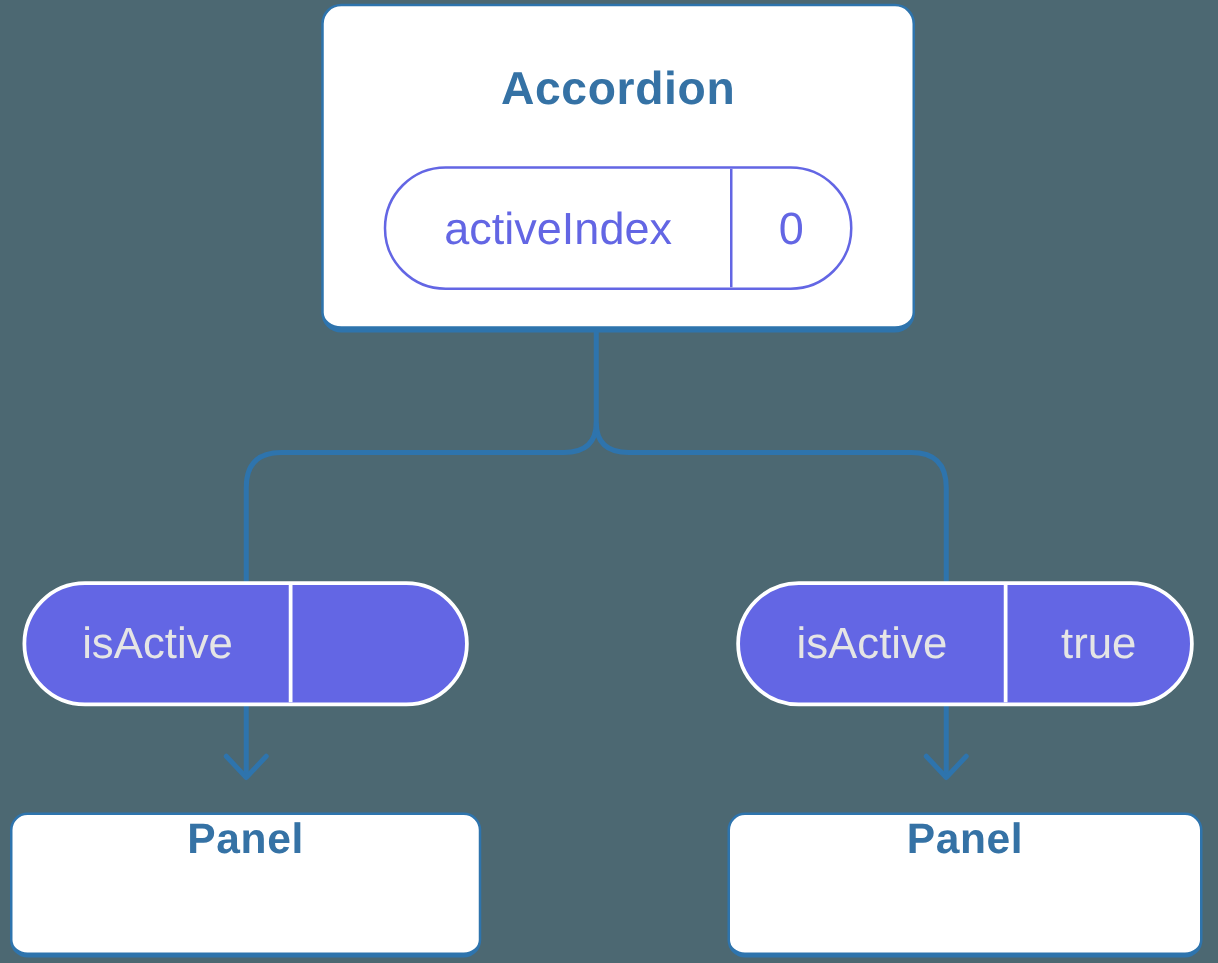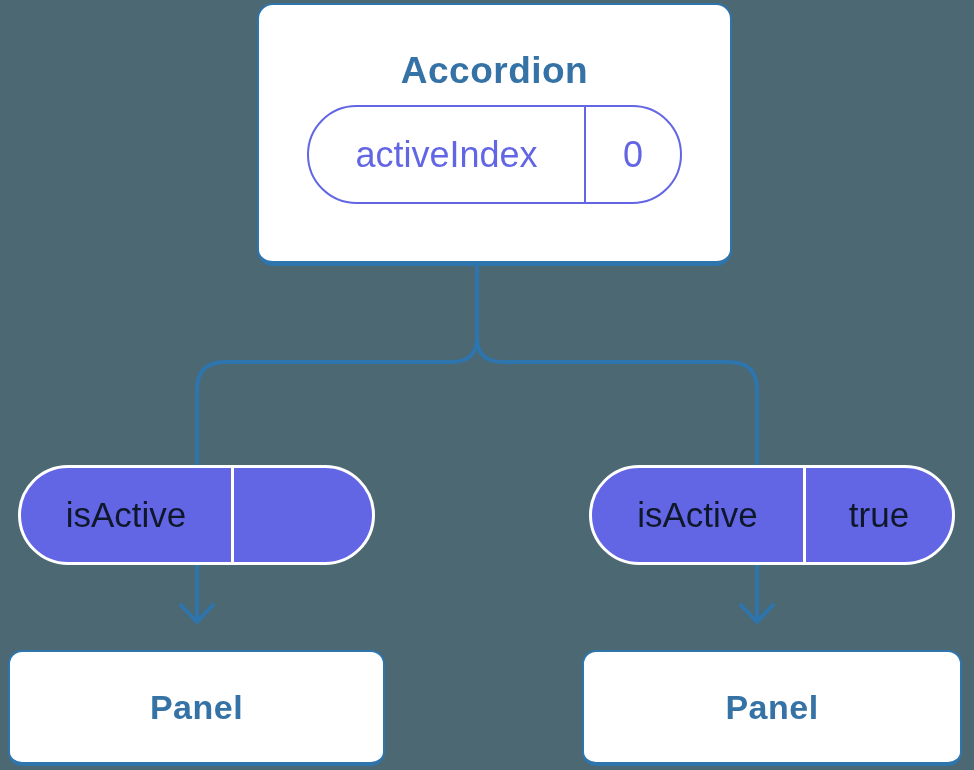--- a/index.html
+++ b/index.html
@@ -30,21 +30,21 @@
     font-weight:600;
     letter-spacing:0.5px;
   }
   .accordion-title{
     margin-top:44px;
     font-size:37px;line-height:44px;
   }
 
   
   .state-pill{
-    margin-top:12px;
+    margin-top:40px;
     width:375px;height:99px;
     border:2px solid #6366E4;
     border-radius:50px;
     box-sizing:border-box;
     display:flex;align-items:stretch;
     background:#ffffff;
     color:#6366E4;
     font-size:36px;
     overflow:hidden;
   }
@@ -57,41 +57,41 @@
   }
 
   
   .prop-pill{
     position:absolute;top:465px;height:100px;
     background:#6366E4;
     border:3px solid #ffffff;
     border-radius:50px;
     box-sizing:border-box;
     display:flex;align-items:stretch;
-    color:#0f172a;font-size:35px;
+    color:#e5e5e5;font-size:35px;
     overflow:hidden;
   }
   .prop-pill .pill-divider{width:3px;background:#ffffff;}
   .prop-pill .pill-label,
   .prop-pill .pill-value{
     display:flex;align-items:center;justify-content:center;
   }
   .prop-pill-left{left:18px;width:357px;}
   .prop-pill-left .pill-label{width:210px;}
   .prop-pill-left .pill-value{flex:1;}
   .prop-pill-right{left:589px;width:366px;}
   .prop-pill-right .pill-label{width:211px;}
   .prop-pill-right .pill-value{flex:1;}
 
   
   .panel-box{
     top:650px;height:116px;
     border-bottom-width:4px;
     border-radius:14px;
-    display:flex;align-items:center;justify-content:center;
+    display:flex;align-items:flex-start;justify-content:center;
   }
   .panel-left{left:8px;width:377px;}
   .panel-right{left:582px;width:380px;}
   .panel-title{font-size:34px;}
 </style>
 </head>
 <body>
 
 <div class="canvas">
 

